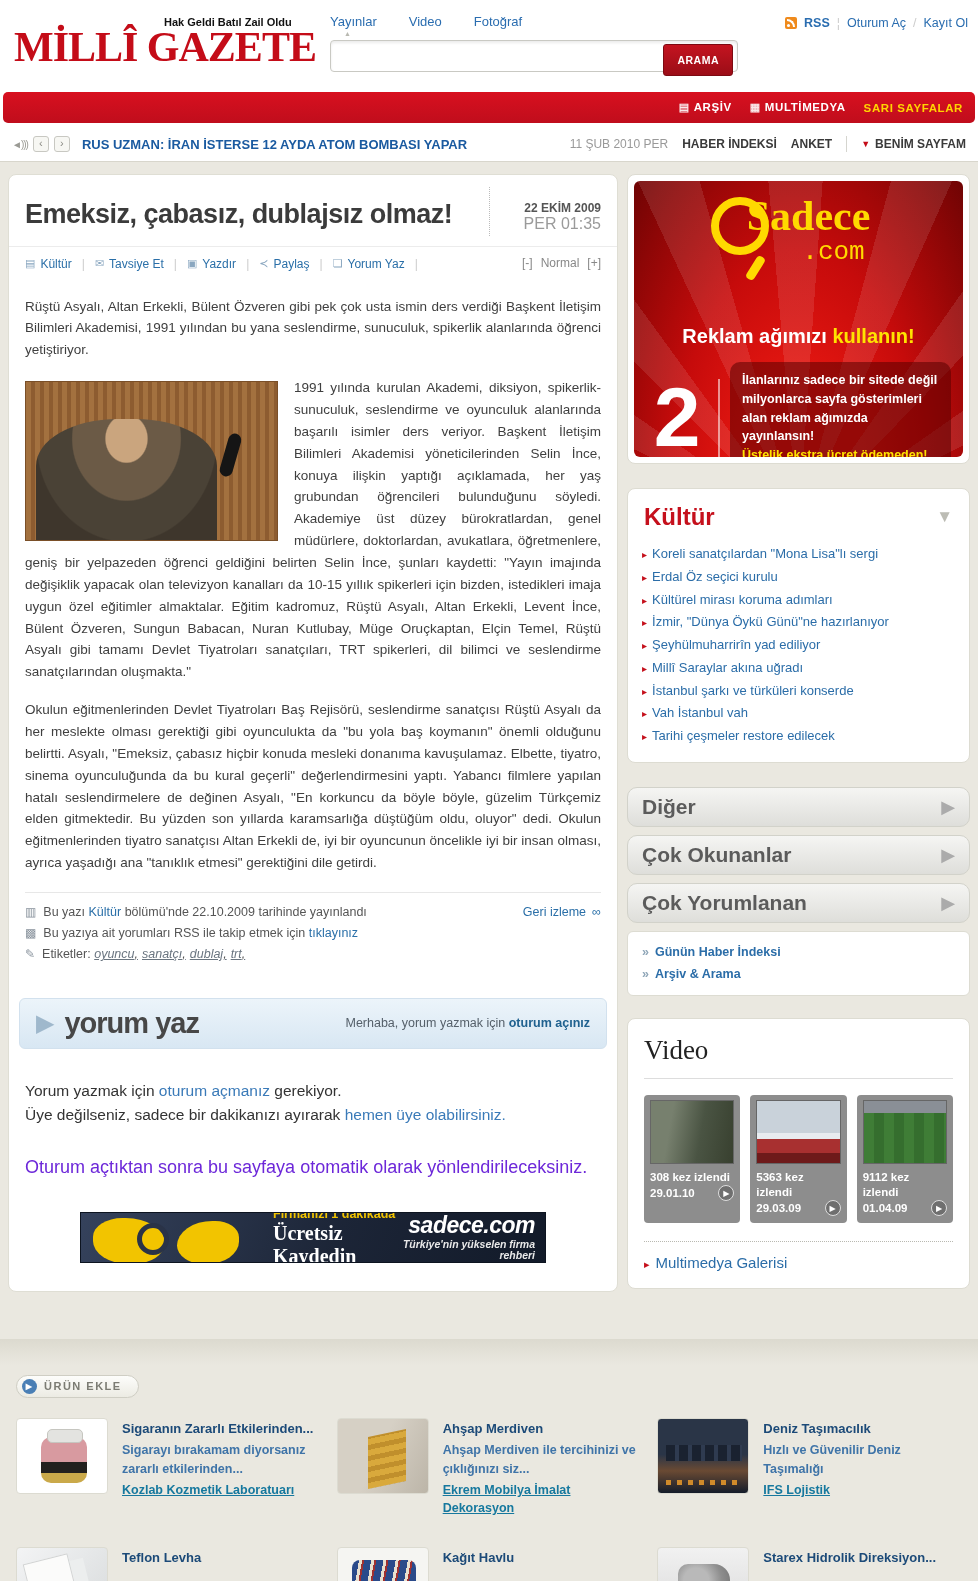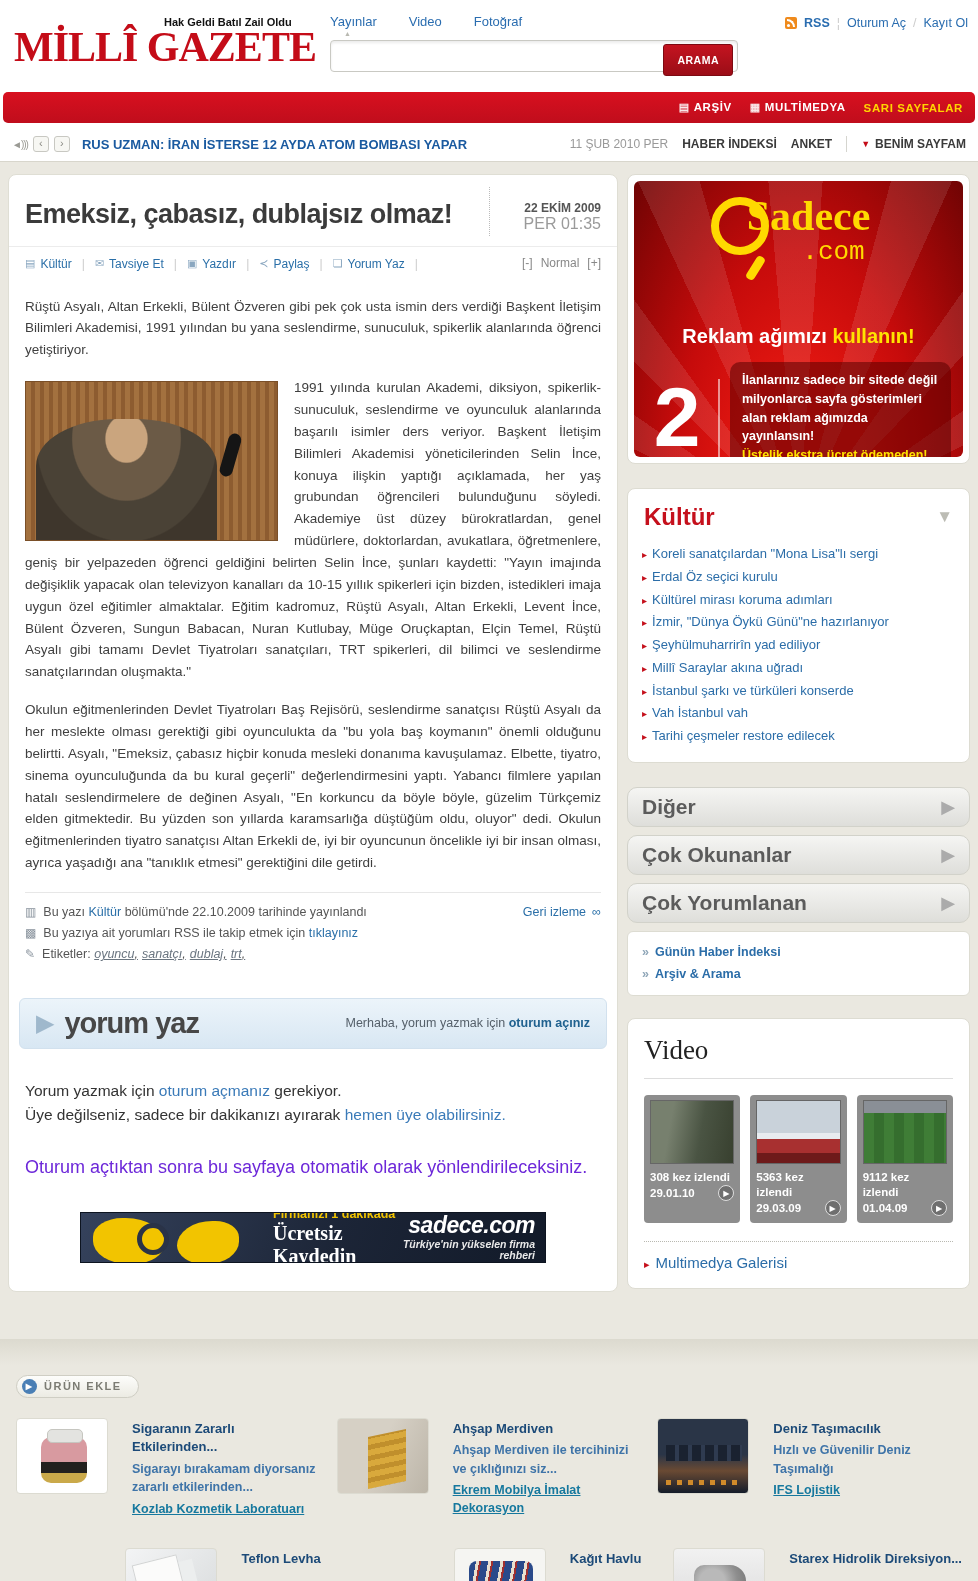--- a/index.html
+++ b/index.html
@@ -153,21 +153,21 @@
   .video-sep { border-top:1px dotted #b9b9b1; margin:18px 0 12px; }
   .video-more { font-size:15px; color:#2b6da8; }
   .video-more::before { content:"▸"; color:#c5101c; font-size:11px; margin-right:6px; }
 
   
   .band { height:26px; background:linear-gradient(#dcdacf,#eae8e0); margin:26px -8px 0; }
   .products { background:#eae8e0; padding:10px 8px 34px; }
   .urun-btn { display:inline-flex; align-items:center; gap:7px; background:linear-gradient(#fdfdfb,#ecebe3); border:1px solid #cfcec4; border-radius:12px; padding:3px 16px 3px 5px; font-size:11px; font-weight:bold; color:#7b7b73; letter-spacing:1.5px; cursor:pointer; }
   .urun-btn .circ { width:15px; height:15px; border-radius:50%; background:#4a7fb5; color:#fff; font-size:8px; line-height:15px; text-align:center; }
   .prod-grid { display:grid; grid-template-columns:1fr 1fr 1fr; gap:30px 16px; margin-top:20px; }
-  .prod { display:flex; gap:24px;justify-content:flex-end; }
+  .prod { display:flex; gap:14px; }
   .pimg { flex:none; width:92px; height:76px; background:#fff; border:1px solid #dcdbd1; border-radius:4px; position:relative; overflow:hidden; }
   .img-jar::before { content:""; position:absolute; left:24px; top:18px; width:46px; height:46px; background:linear-gradient(#d89aa0 0 55%, #23201e 55% 78%, #caa94a 78%); border-radius:10px; }
   .img-jar::after { content:""; position:absolute; left:30px; top:10px; width:34px; height:12px; background:#e3e3e0; border:1px solid #c6c6c0; border-radius:5px; }
   .img-stairs { background:linear-gradient(115deg,#d6d0c5 45%,#bcb5a8); }
   .img-stairs::before { content:""; position:absolute; left:30px; top:14px; width:38px; height:52px; background:repeating-linear-gradient(0deg,#d9a93c 0 6px,#c08f2c 6px 11px); transform:skewY(-12deg); }
   .img-harbor { background:linear-gradient(#2a3547 0 48%, #6a4a33 70%, #141c2a 100%); }
   .img-harbor::before { content:""; position:absolute; left:8px; top:26px; width:76px; height:16px; background:repeating-linear-gradient(90deg,#1a2230 0 9px,#2f3b50 9px 13px); }
   .img-harbor::after { content:""; position:absolute; left:8px; bottom:8px; width:76px; height:5px; background:repeating-linear-gradient(90deg,#d08a2a 0 5px, rgba(0,0,0,0) 5px 11px); }
   .img-teflon { background:linear-gradient(135deg,#f3f4f5,#d7dadb); }
   .img-teflon::before { content:""; position:absolute; left:12px; top:10px; width:44px; height:56px; background:#fbfbfa; border:1px solid #d2d4d4; transform:rotate(-14deg); box-shadow:14px 8px 0 #eceeee; }

